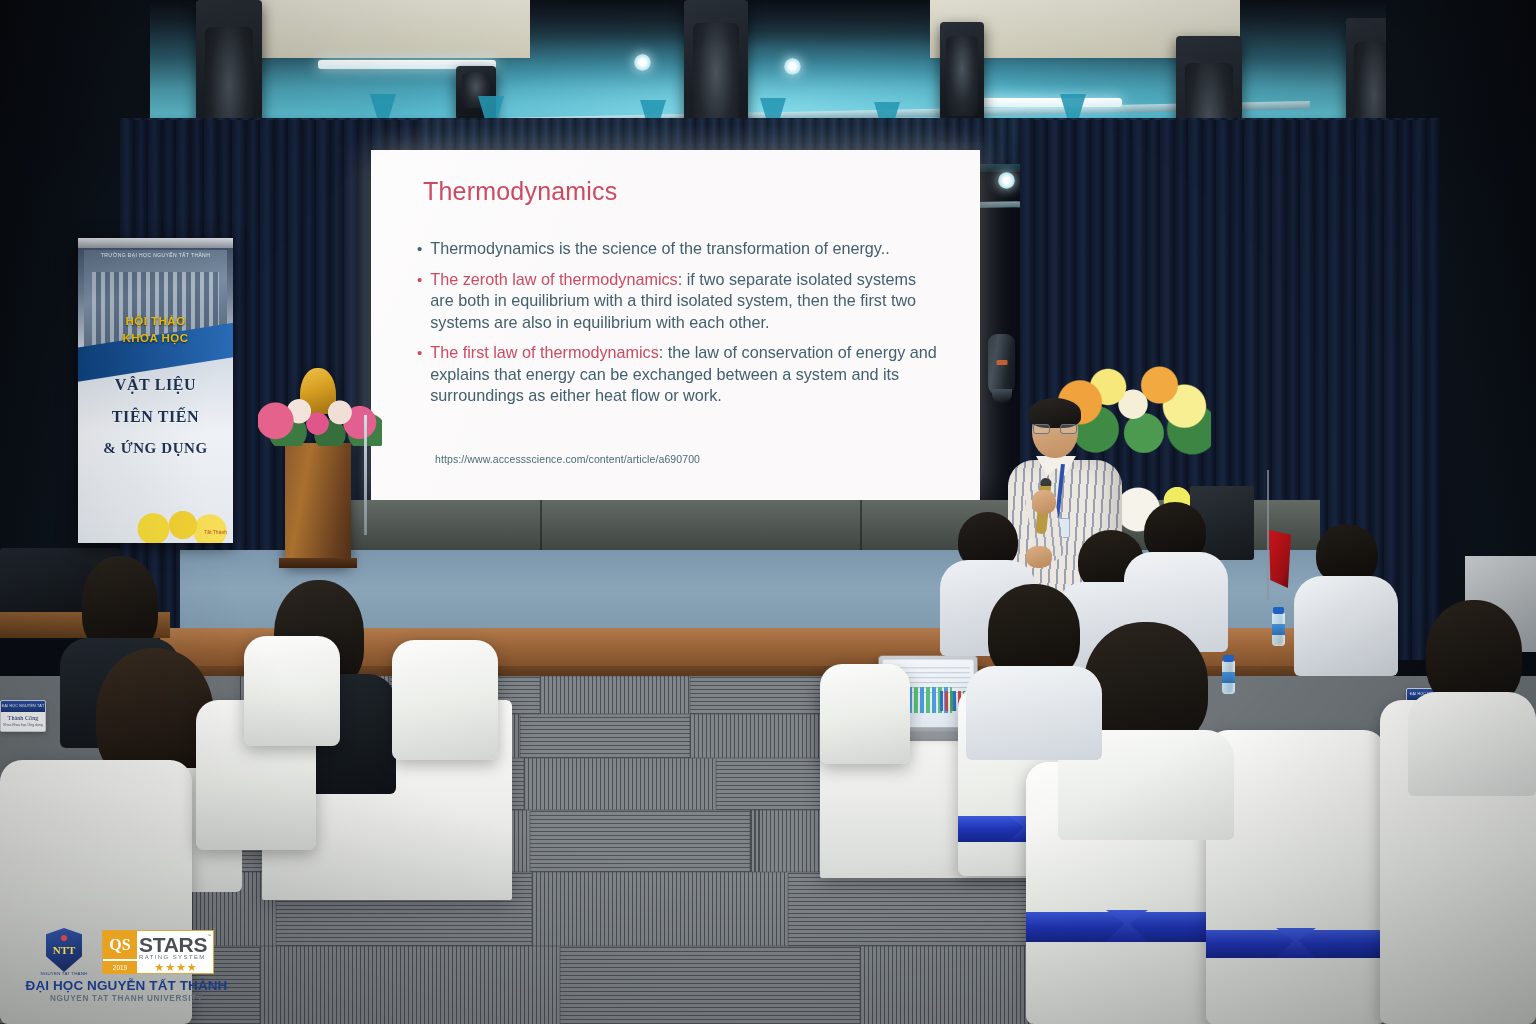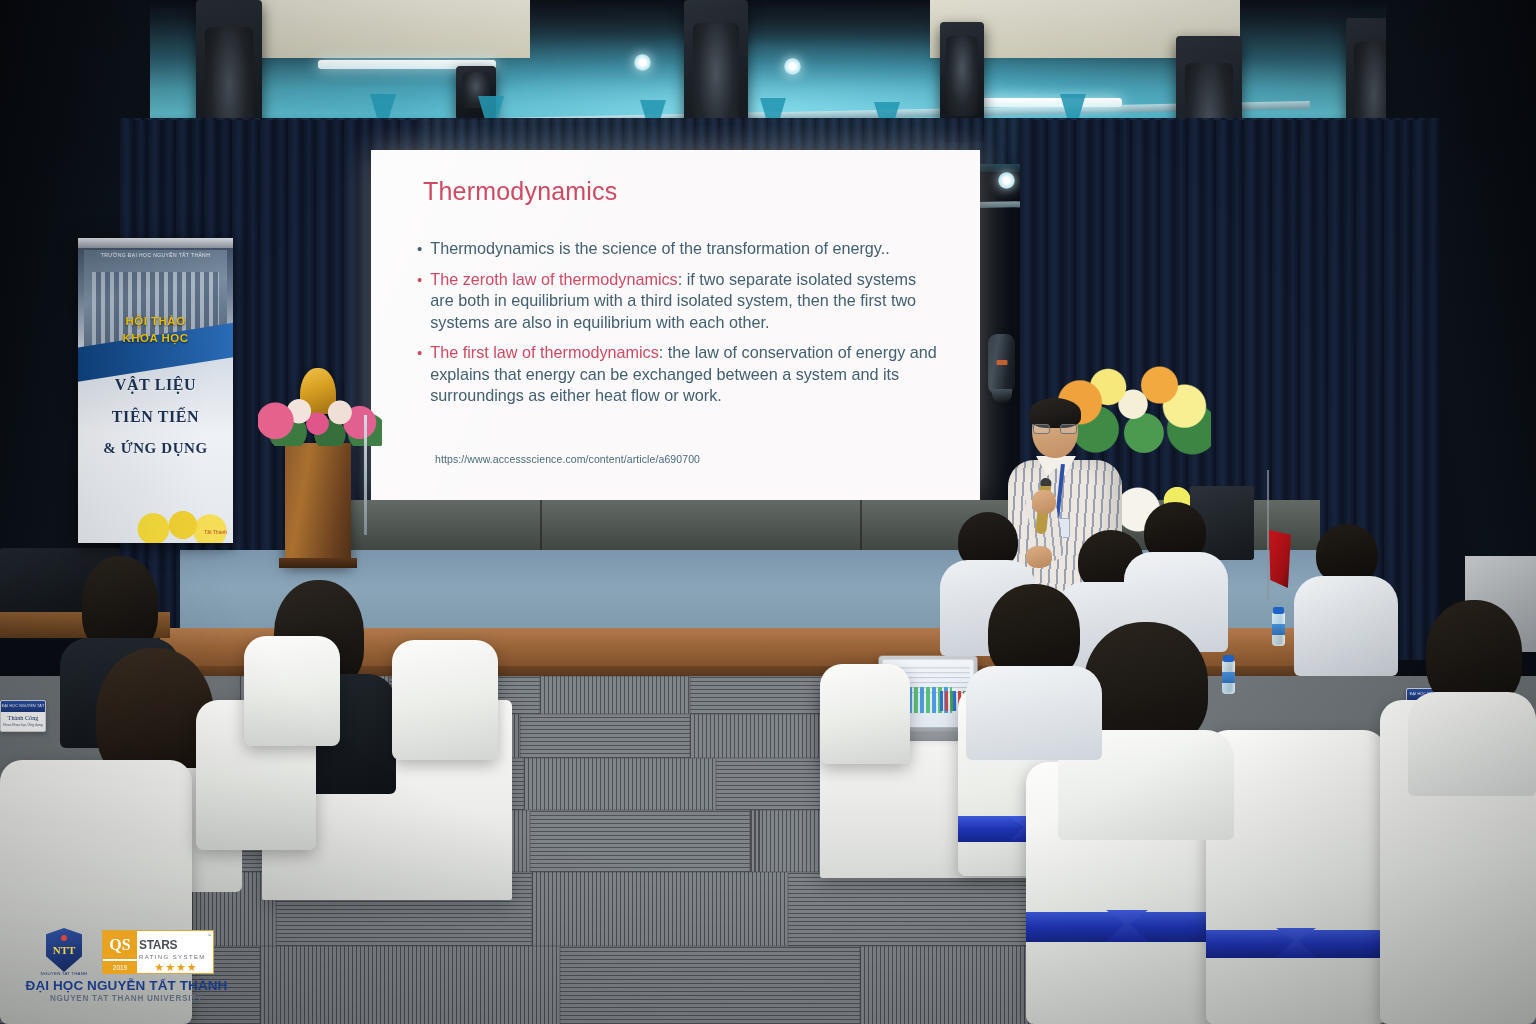--- a/index.html
+++ b/index.html
@@ -508,21 +508,21 @@
     background:#fff; border:1px solid #d8a93a;
   }
   .fl-qs .qs-o {
     position:absolute; left:0; top:0; width:34px; height:28px;
     background:#e8a220;
     font-family:"Liberation Serif", serif; font-weight:bold;
     font-size:16px; color:#fff; text-align:center; line-height:28px;
   }
   .fl-qs .qs-stars {
     position:absolute; left:36px; top:1px; width:74px;
-    font-weight:bold; font-size:12px; color:#4b4f54; line-height:26px;
+    font-weight:bold; font-size:21px; color:#4b4f54; line-height:26px;
     letter-spacing:-.3px;
   }
   .fl-qs .qs-tm {
     position:absolute; right:2px; top:2px; font-size:4px; color:#6b7076;
   }
   .fl-qs .qs-rat {
     position:absolute; left:36px; top:23px; font-size:6px; color:#6b7076;
     letter-spacing:1.4px;
   }
   .fl-qs .qs-yr {

